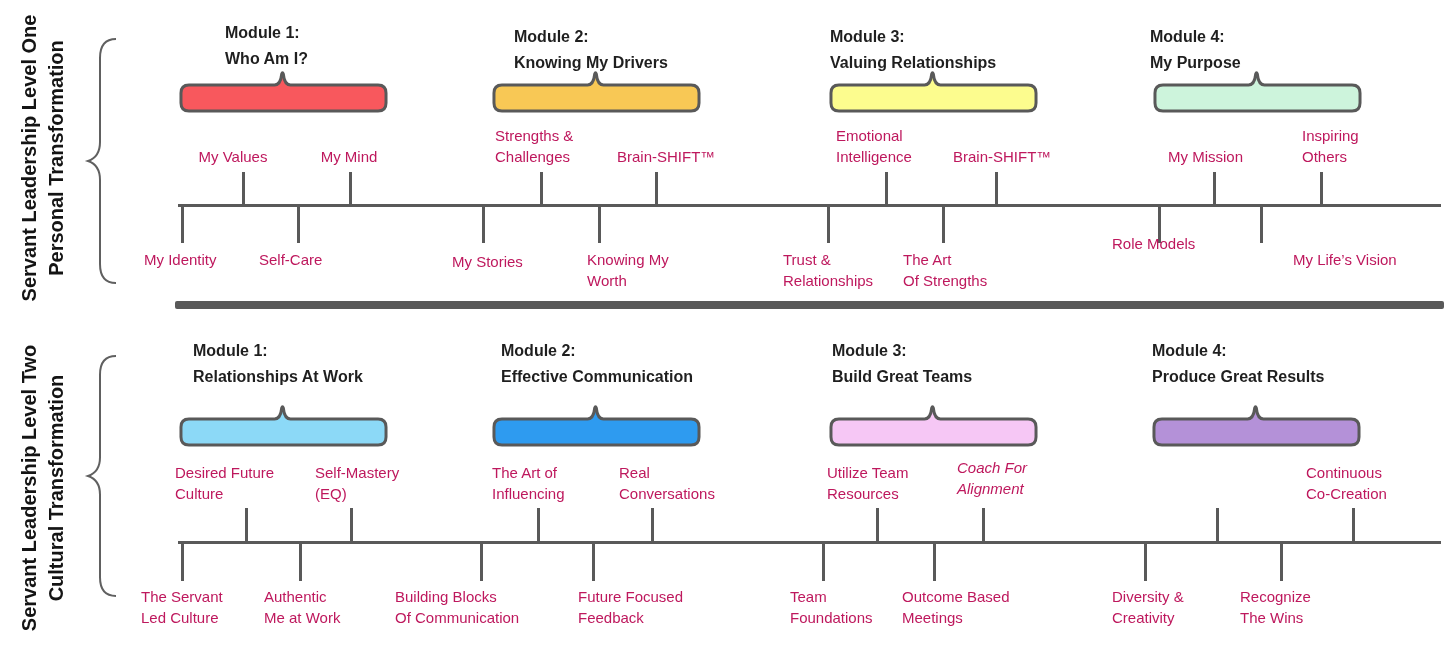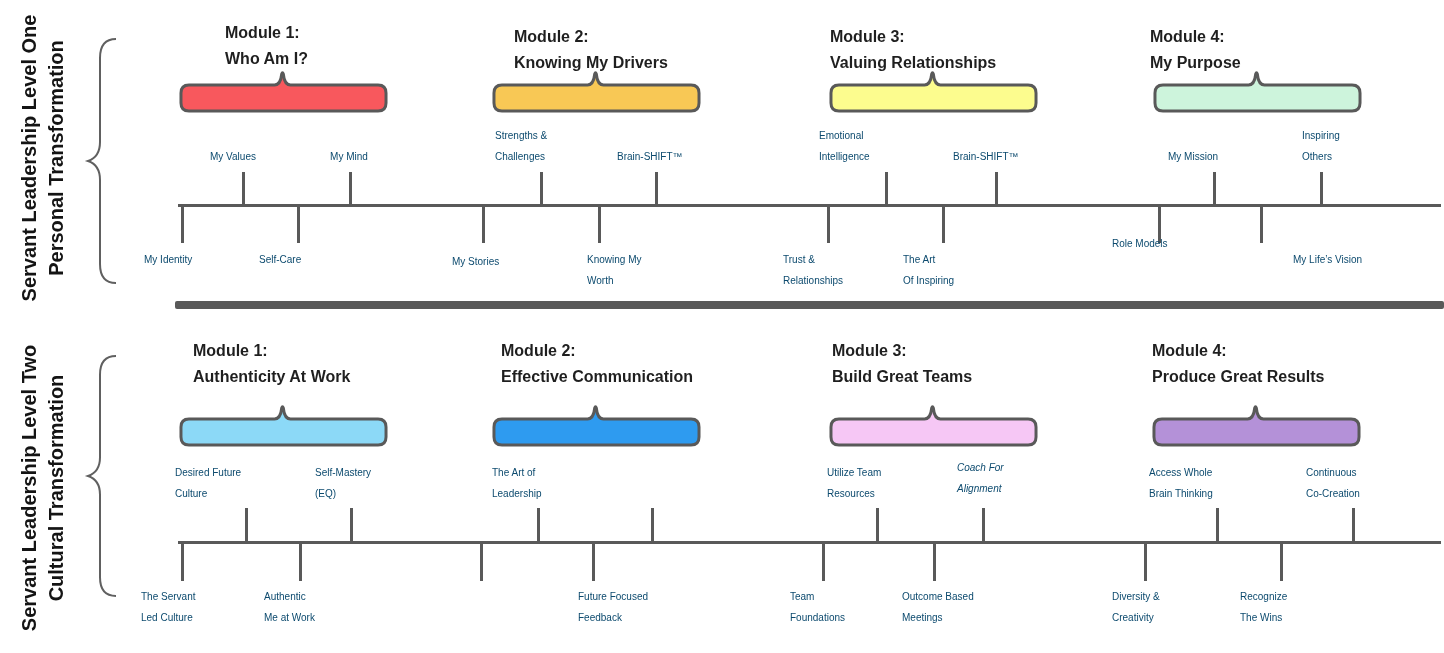--- a/index.html
+++ b/index.html
@@ -10,21 +10,21 @@
   .vheading{
     position:absolute;width:320px;height:56px;transform:rotate(-90deg);
     text-align:center;font-weight:bold;font-size:20px;line-height:27px;color:#141414;
   }
   .brace{position:absolute;}
   .hline{position:absolute;height:3px;background:#595959;}
   .divider{position:absolute;height:8px;background:#595959;border-radius:2px;}
   .tick{position:absolute;width:3px;background:#595959;}
   .mtitle{position:absolute;font-weight:bold;font-size:16px;line-height:26px;color:#1f1f1f;white-space:nowrap;}
   .barsvg{position:absolute;width:215px;height:44px;}
-  .lbl{position:absolute;font-size:10px;line-height:21px;white-space:pre-line;color:#0c4a6e;}
+  .lbl{position:absolute;font-size:15px;line-height:21px;white-space:pre-line;color:#be185d;}
   .lbl.ctr{text-align:center;}
 </style>
 </head>
 <body>
 
 <div class="canvas">
 
   <div class="vheading" style="left:-116px;top:130px;">
     <div>Servant Leadership Level One</div>
     <div>Personal Transformation</div>
@@ -73,21 +73,21 @@
   <div class="tick" style="left:885px;top:172px;height:33px;"></div>
   <div class="tick" style="left:995px;top:172px;height:33px;"></div>
   <div class="tick" style="left:1213px;top:172px;height:33px;"></div>
   <div class="tick" style="left:1320px;top:172px;height:33px;"></div>
 
   <div class="lbl ctr" style="left:183px;bottom:486px;width:100px;">My Values</div>
   <div class="lbl ctr" style="left:299px;bottom:486px;width:100px;">My Mind</div>
   <div class="lbl" style="left:495px;bottom:486px;">Strengths &amp;
 Challenges</div>
   <div class="lbl" style="left:617px;bottom:486px;">Brain-SHIFT™</div>
-  <div class="lbl" style="left:819px;bottom:486px;margin-top:24px;">Emotional
+  <div class="lbl" style="left:836px;bottom:486px;margin-top:24px;">Emotional
 Intelligence</div>
   <div class="lbl" style="left:953px;bottom:486px;">Brain-SHIFT™</div>
   <div class="lbl" style="left:1168px;bottom:486px;">My Mission</div>
   <div class="lbl" style="left:1302px;bottom:486px;">Inspiring
 Others</div>
 
   <div class="tick" style="left:181px;top:207px;height:36px;"></div>
   <div class="tick" style="left:297px;top:207px;height:36px;"></div>
   <div class="tick" style="left:482px;top:207px;height:36px;"></div>
   <div class="tick" style="left:598px;top:207px;height:36px;"></div>
@@ -97,40 +97,40 @@
   <div class="tick" style="left:1260px;top:207px;height:36px;"></div>
 
   <div class="lbl" style="left:144px;top:249px;">My Identity</div>
   <div class="lbl" style="left:259px;top:249px;">Self-Care</div>
   <div class="lbl" style="left:452px;top:251px;">My Stories</div>
   <div class="lbl" style="left:587px;top:249px;">Knowing My
 Worth</div>
   <div class="lbl" style="left:783px;top:249px;">Trust &amp;
 Relationships</div>
   <div class="lbl" style="left:903px;top:249px;">The Art
-Of Inspiring</div>
+Of Strengths</div>
   <div class="lbl" style="left:1112px;top:233px;">Role Models</div>
   <div class="lbl" style="left:1245px;top:249px;margin-left:48px;">My Life’s Vision</div>
 
   <div class="divider" style="left:175px;top:301px;width:1269px;"></div>
 
   <div class="vheading" style="left:-116px;top:460px;">
     <div>Servant Leadership Level Two</div>
     <div>Cultural Transformation</div>
   </div>
 
   <svg class="brace" style="left:84px;top:353px;" width="36" height="246" viewBox="0 0 36 250" preserveAspectRatio="none">
     <path d="M 32 3 Q 16 3 16 22 L 16 106 Q 16 121 4 125 Q 16 129 16 144 L 16 228 Q 16 247 32 247" fill="none" stroke="#606060" stroke-width="2"></path>
   </svg>
 
   <div class="hline" style="left:178px;top:541px;width:1263px;"></div>
 
   <div class="mtitle" style="left:193px;top:338px;">
     <div>Module 1:</div>
-    <div>Authenticity At Work</div>
+    <div>Relationships At Work</div>
   </div>
   <div class="mtitle" style="left:501px;top:338px;">
     <div>Module 2:</div>
     <div>Effective Communication</div>
   </div>
   <div class="mtitle" style="left:832px;top:338px;">
     <div>Module 3:</div>
     <div>Build Great Teams</div>
   </div>
   <div class="mtitle" style="left:1152px;top:338px;">
@@ -158,43 +158,45 @@
   <div class="tick" style="left:876px;top:508px;height:34px;"></div>
   <div class="tick" style="left:982px;top:508px;height:34px;"></div>
   <div class="tick" style="left:1216px;top:508px;height:34px;"></div>
   <div class="tick" style="left:1352px;top:508px;height:34px;"></div>
 
   <div class="lbl" style="left:175px;bottom:149px;">Desired Future
 Culture</div>
   <div class="lbl" style="left:315px;bottom:149px;">Self-Mastery
 (EQ)</div>
   <div class="lbl" style="left:492px;bottom:149px;">The Art of
-Leadership</div>
+Influencing</div>
+  <div class="lbl" style="left:619px;bottom:149px;">Real
+Conversations</div>
   <div class="lbl" style="left:827px;bottom:149px;">Utilize Team
 Resources</div>
   <div class="lbl" style="left:957px;bottom:154px;font-style:italic;">Coach For
 Alignment</div>
-  <div class="lbl" style="left:1149px;bottom:149px;">Access Whole
-Brain Thinking</div>
   <div class="lbl" style="left:1306px;bottom:149px;">Continuous
 Co-Creation</div>
 
   <div class="tick" style="left:181px;top:544px;height:37px;"></div>
   <div class="tick" style="left:299px;top:544px;height:37px;"></div>
   <div class="tick" style="left:480px;top:544px;height:37px;"></div>
   <div class="tick" style="left:592px;top:544px;height:37px;"></div>
   <div class="tick" style="left:822px;top:544px;height:37px;"></div>
   <div class="tick" style="left:933px;top:544px;height:37px;"></div>
   <div class="tick" style="left:1144px;top:544px;height:37px;"></div>
   <div class="tick" style="left:1280px;top:544px;height:37px;"></div>
 
   <div class="lbl" style="left:141px;top:586px;">The Servant
 Led Culture</div>
   <div class="lbl" style="left:264px;top:586px;">Authentic
 Me at Work</div>
+  <div class="lbl" style="left:395px;top:586px;">Building Blocks
+Of Communication</div>
   <div class="lbl" style="left:578px;top:586px;">Future Focused
 Feedback</div>
   <div class="lbl" style="left:790px;top:586px;">Team
 Foundations</div>
   <div class="lbl" style="left:902px;top:586px;">Outcome Based
 Meetings</div>
   <div class="lbl" style="left:1112px;top:586px;">Diversity &amp;
 Creativity</div>
   <div class="lbl" style="left:1240px;top:586px;">Recognize
 The Wins</div>

